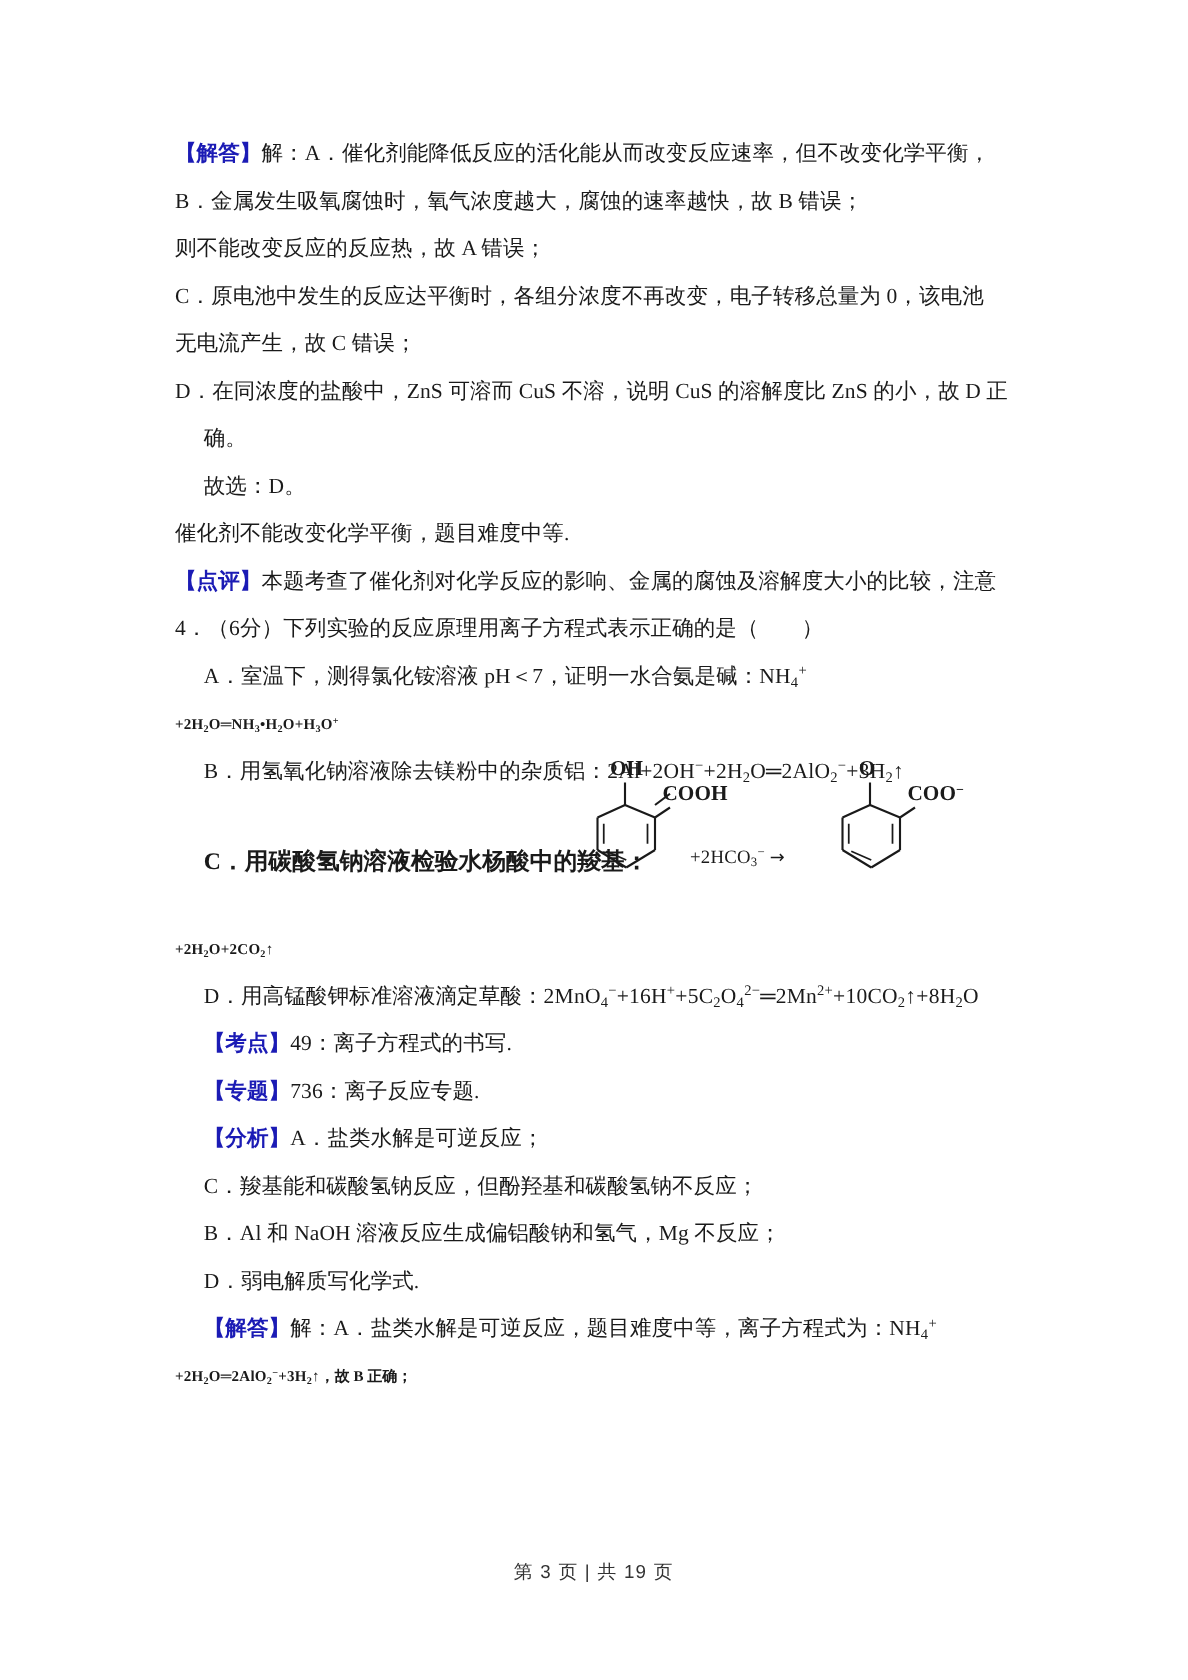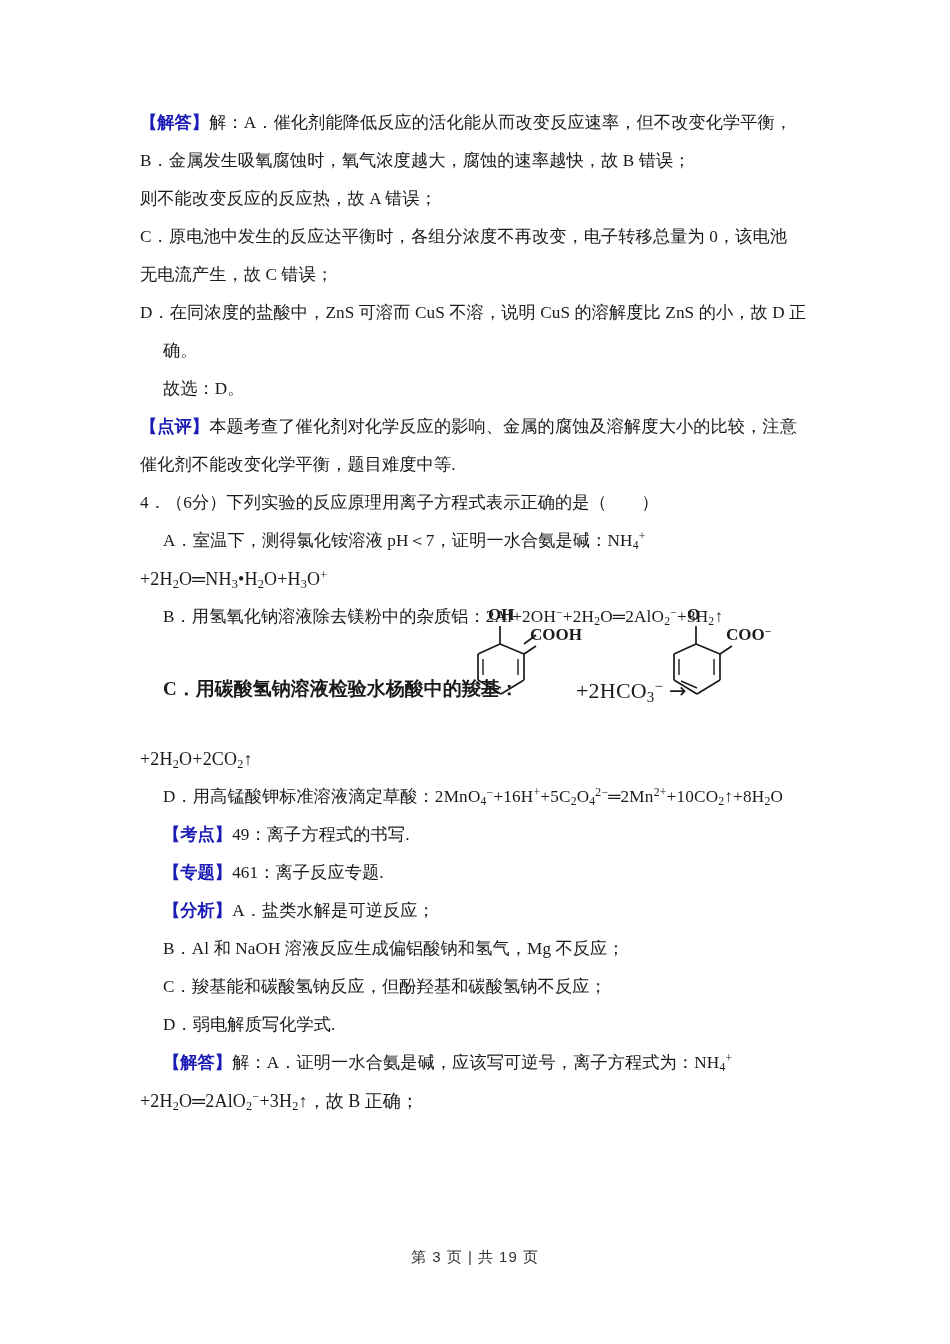--- a/index.html
+++ b/index.html
@@ -67,30 +67,31 @@
   }
   .struct {
     position: absolute;
     top: -32px;
     font-weight: bold;
   }
   .struct-a { left: 322px; }
   .struct-b { left: 518px; }
   .hco3 {
     position: absolute;
-    left: 436px;
+    left: 412px;
     top: 42px;
-    font-size: 22px;
+    font-size: 15px;
     white-space: nowrap;
     text-align: center;
   }
   .contline {
-    font-size: 18px;
+    font-size: 12px;
     line-height: 38px;
     white-space: nowrap;
+    font-weight: bold;
   }
   .footer {
     position: absolute;
     left: 0;
     top: 1234px;
     width: 950px;
     text-align: center;
     font-size: 15px;
     font-family: "Liberation Sans", sans-serif;
     color: #333;
@@ -106,22 +107,22 @@
   <div class="content">
 
     <div class="ln"><span class="tag">【解答】</span><span>解：A．催化剂能降低反应的活化能从而改变反应速率，但不改变化学平衡，</span></div>
     <div class="ln">B．金属发生吸氧腐蚀时，氧气浓度越大，腐蚀的速率越快，故 B 错误；</div>
     <div class="ln">则不能改变反应的反应热，故 A 错误；</div>
     <div class="ln">C．原电池中发生的反应达平衡时，各组分浓度不再改变，电子转移总量为 0，该电池</div>
     <div class="ln">无电流产生，故 C 错误；</div>
     <div class="ln">D．在同浓度的盐酸中，ZnS 可溶而 CuS 不溶，说明 CuS 的溶解度比 ZnS 的小，故 D 正</div>
     <div class="ln indent">确。</div>
     <div class="ln indent">故选：D。</div>
+    <div class="ln">催化剂不能改变化学平衡，题目难度中等.</div>
     <div class="ln"><span class="tag">【点评】</span><span>本题考查了催化剂对化学反应的影响、金属的腐蚀及溶解度大小的比较，注意</span></div>
-    <div class="ln">催化剂不能改变化学平衡，题目难度中等.</div>
 
     <div class="ln qnum"><span>4．</span><span>（6分）</span><span>下列实验的反应原理用离子方程式表示正确的是（　　）</span></div>
 
     <div class="ln indent"><span>A．</span><span>室温下，测得氯化铵溶液 pH＜7，证明一水合氨是碱：</span><span class="chem">NH<sub>4</sub><sup>+</sup></span></div>
     <div class="contline chem">+2H<sub>2</sub>O═NH<sub>3</sub>•H<sub>2</sub>O+H<sub>3</sub>O<sup>+</sup></div>
 
     <div class="ln indent"><span>B．</span><span>用氢氧化钠溶液除去镁粉中的杂质铝：</span><span class="chem">2Al+2OH<sup>−</sup>+2H<sub>2</sub>O═2AlO<sub>2</sub><sup>−</sup>+3H<sub>2</sub>↑</span></div>
 
     <div class="optc">
 
@@ -176,26 +177,26 @@
         </svg>
       </div>
     </div>
 
     <div class="contline chem" style="margin-top:8px">+2H<sub>2</sub>O+2CO<sub>2</sub>↑</div>
 
     <div class="ln indent"><span>D．</span><span>用高锰酸钾标准溶液滴定草酸：</span><span class="chem">2MnO<sub>4</sub><sup>−</sup>+16H<sup>+</sup>+5C<sub>2</sub>O<sub>4</sub><sup>2−</sup>═2Mn<sup>2+</sup>+10CO<sub>2</sub>↑+8H<sub>2</sub>O</span></div>
 
     <div class="ln indent"><span class="tag">【考点】</span><span>49：离子方程式的书写.</span></div>
 
-    <div class="ln indent"><span class="tag">【专题】</span><span>461：离子反应专题.</span></div>
+    <div class="ln indent"><span class="tag">【专题】</span><span>736：离子反应专题.</span></div>
 
     <div class="ln indent"><span class="tag">【分析】</span><span>A．盐类水解是可逆反应；</span></div>
+    <div class="ln indent">C．羧基能和碳酸氢钠反应，但酚羟基和碳酸氢钠不反应；</div>
     <div class="ln indent">B．Al 和 NaOH 溶液反应生成偏铝酸钠和氢气，Mg 不反应；</div>
-    <div class="ln indent">C．羧基能和碳酸氢钠反应，但酚羟基和碳酸氢钠不反应；</div>
     <div class="ln indent">D．弱电解质写化学式.</div>
 
-    <div class="ln indent"><span class="tag">【解答】</span><span>解：A．证明一水合氨是碱，应该写可逆号，离子方程式为：</span><span class="chem">NH<sub>4</sub><sup>+</sup></span></div>
+    <div class="ln indent"><span class="tag">【解答】</span><span>解：A．盐类水解是可逆反应，题目难度中等，离子方程式为：</span><span class="chem">NH<sub>4</sub><sup>+</sup></span></div>
     <div class="contline"><span class="chem">+2H<sub>2</sub>O═2AlO<sub>2</sub><sup>−</sup>+3H<sub>2</sub>↑</span><span>，故 B 正确；</span></div>
 
   </div>
 
   <div class="footer">第 3 页 | 共 19 页</div>
 </div>
 
 </body></html>

